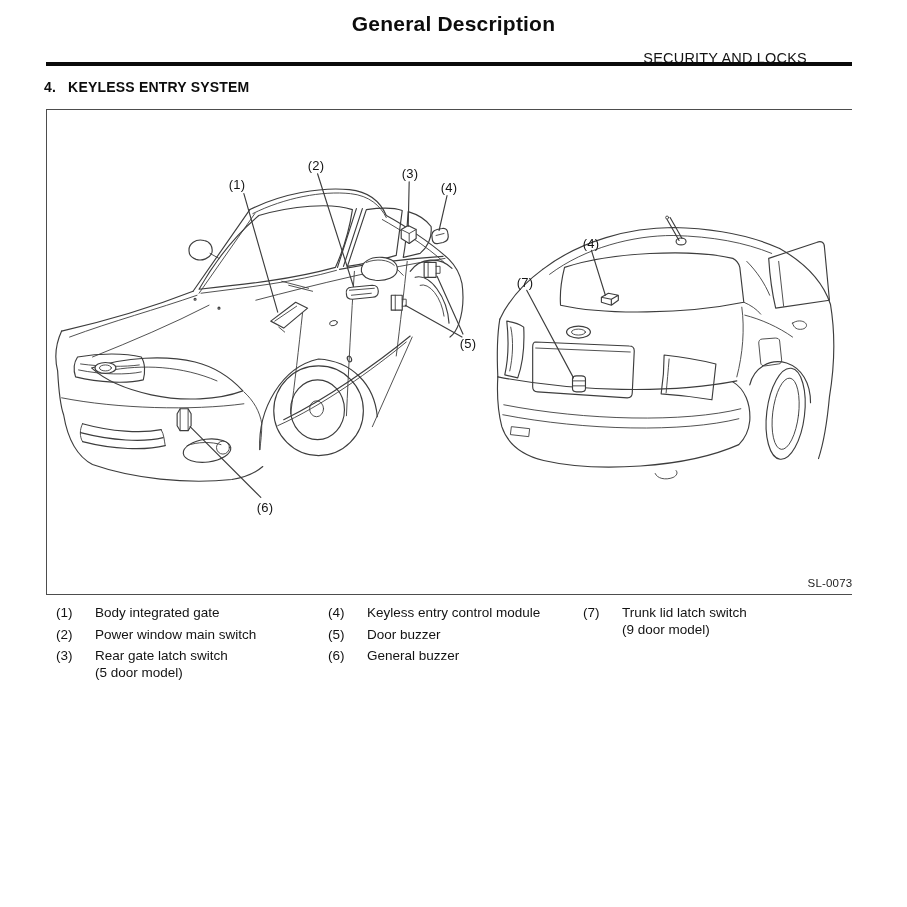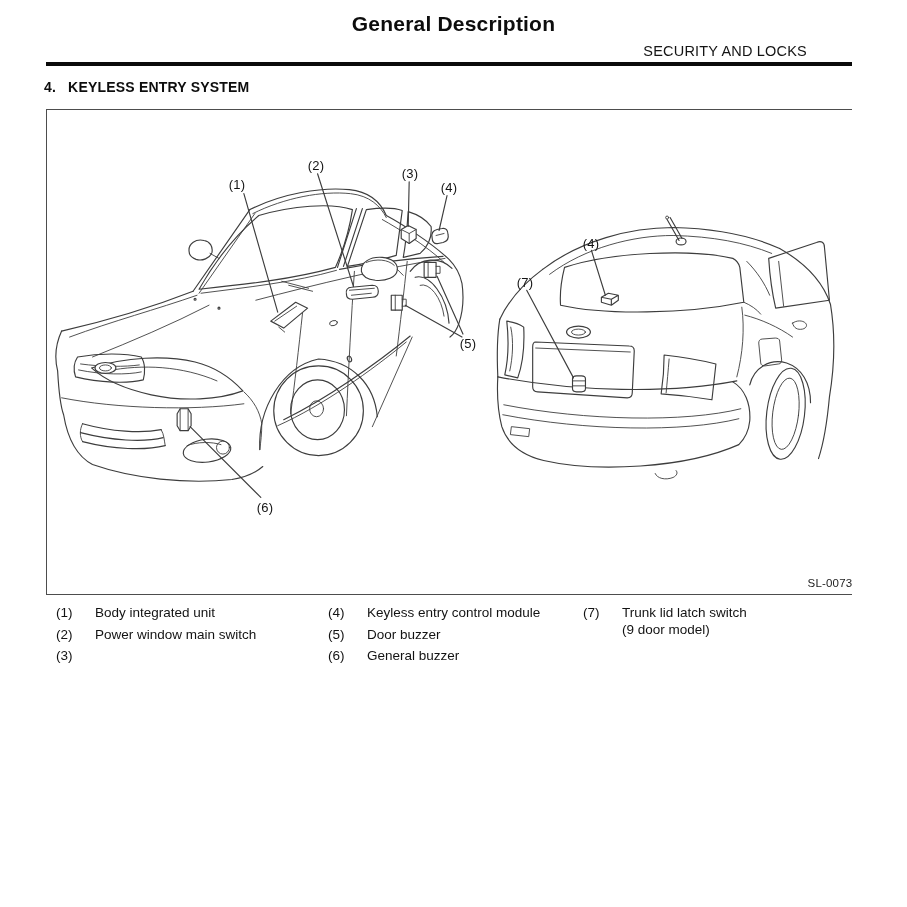--- a/index.html
+++ b/index.html
@@ -5,21 +5,21 @@
   html,body{margin:0;padding:0;background:#fff;}
   .page{
     position:relative;width:852px;height:907px;background:#ffffff;
     font-family:"Liberation Sans","DejaVu Sans",sans-serif;color:#111;overflow:hidden;
   }
   .doc-title{
     position:absolute;left:0;top:12px;width:907px;text-align:center;
     font-size:21px;font-weight:bold;letter-spacing:.2px;color:#0d0d0d;
   }
   .doc-section{
-    position:absolute;right:45px;top:43px;font-size:14.5px;color:#141414;letter-spacing:.2px;
+    position:absolute;right:45px;top:50px;font-size:14.5px;color:#141414;letter-spacing:.2px;
   }
   .rule{
     position:absolute;left:46px;top:62px;width:816px;height:4px;background:#0a0a0a;
   }
   .heading{
     position:absolute;left:44px;top:79px;font-size:14px;font-weight:bold;color:#0d0d0d;letter-spacing:.2px;
   }
   .heading .hnum{margin-right:12px;}
   .figure{
     position:absolute;left:46px;top:109px;width:816px;height:486px;
@@ -217,30 +217,32 @@
     <div class="callout" style="left:421px;top:233px;">(5)</div>
     <div class="callout" style="left:218px;top:397px;">(6)</div>
     <div class="callout" style="left:478px;top:172px;">(7)</div>
 
     <div class="figcode">SL-00732</div>
   </div>
 
   <div class="legend" id="col1">
     <div class="item">
       <span class="num">(1)</span>
-      <span><span>Body integrated unit</span><br>
+      <span><span>Body integrated gate</span><br>
       </span>
     </div>
     <div class="item">
       <span class="num">(2)</span>
       <span><span>Power window main switch</span><br>
       </span>
     </div>
     <div class="item">
       <span class="num">(3)</span>
+      <span><span>Rear gate latch switch</span><br>
+      <span class="note">(5 door model)</span></span>
     </div>
   </div>
 
   <div class="legend" id="col2">
     <div class="item">
       <span class="num">(4)</span>
       <span><span>Keyless entry control module</span><br>
       </span>
     </div>
     <div class="item">

